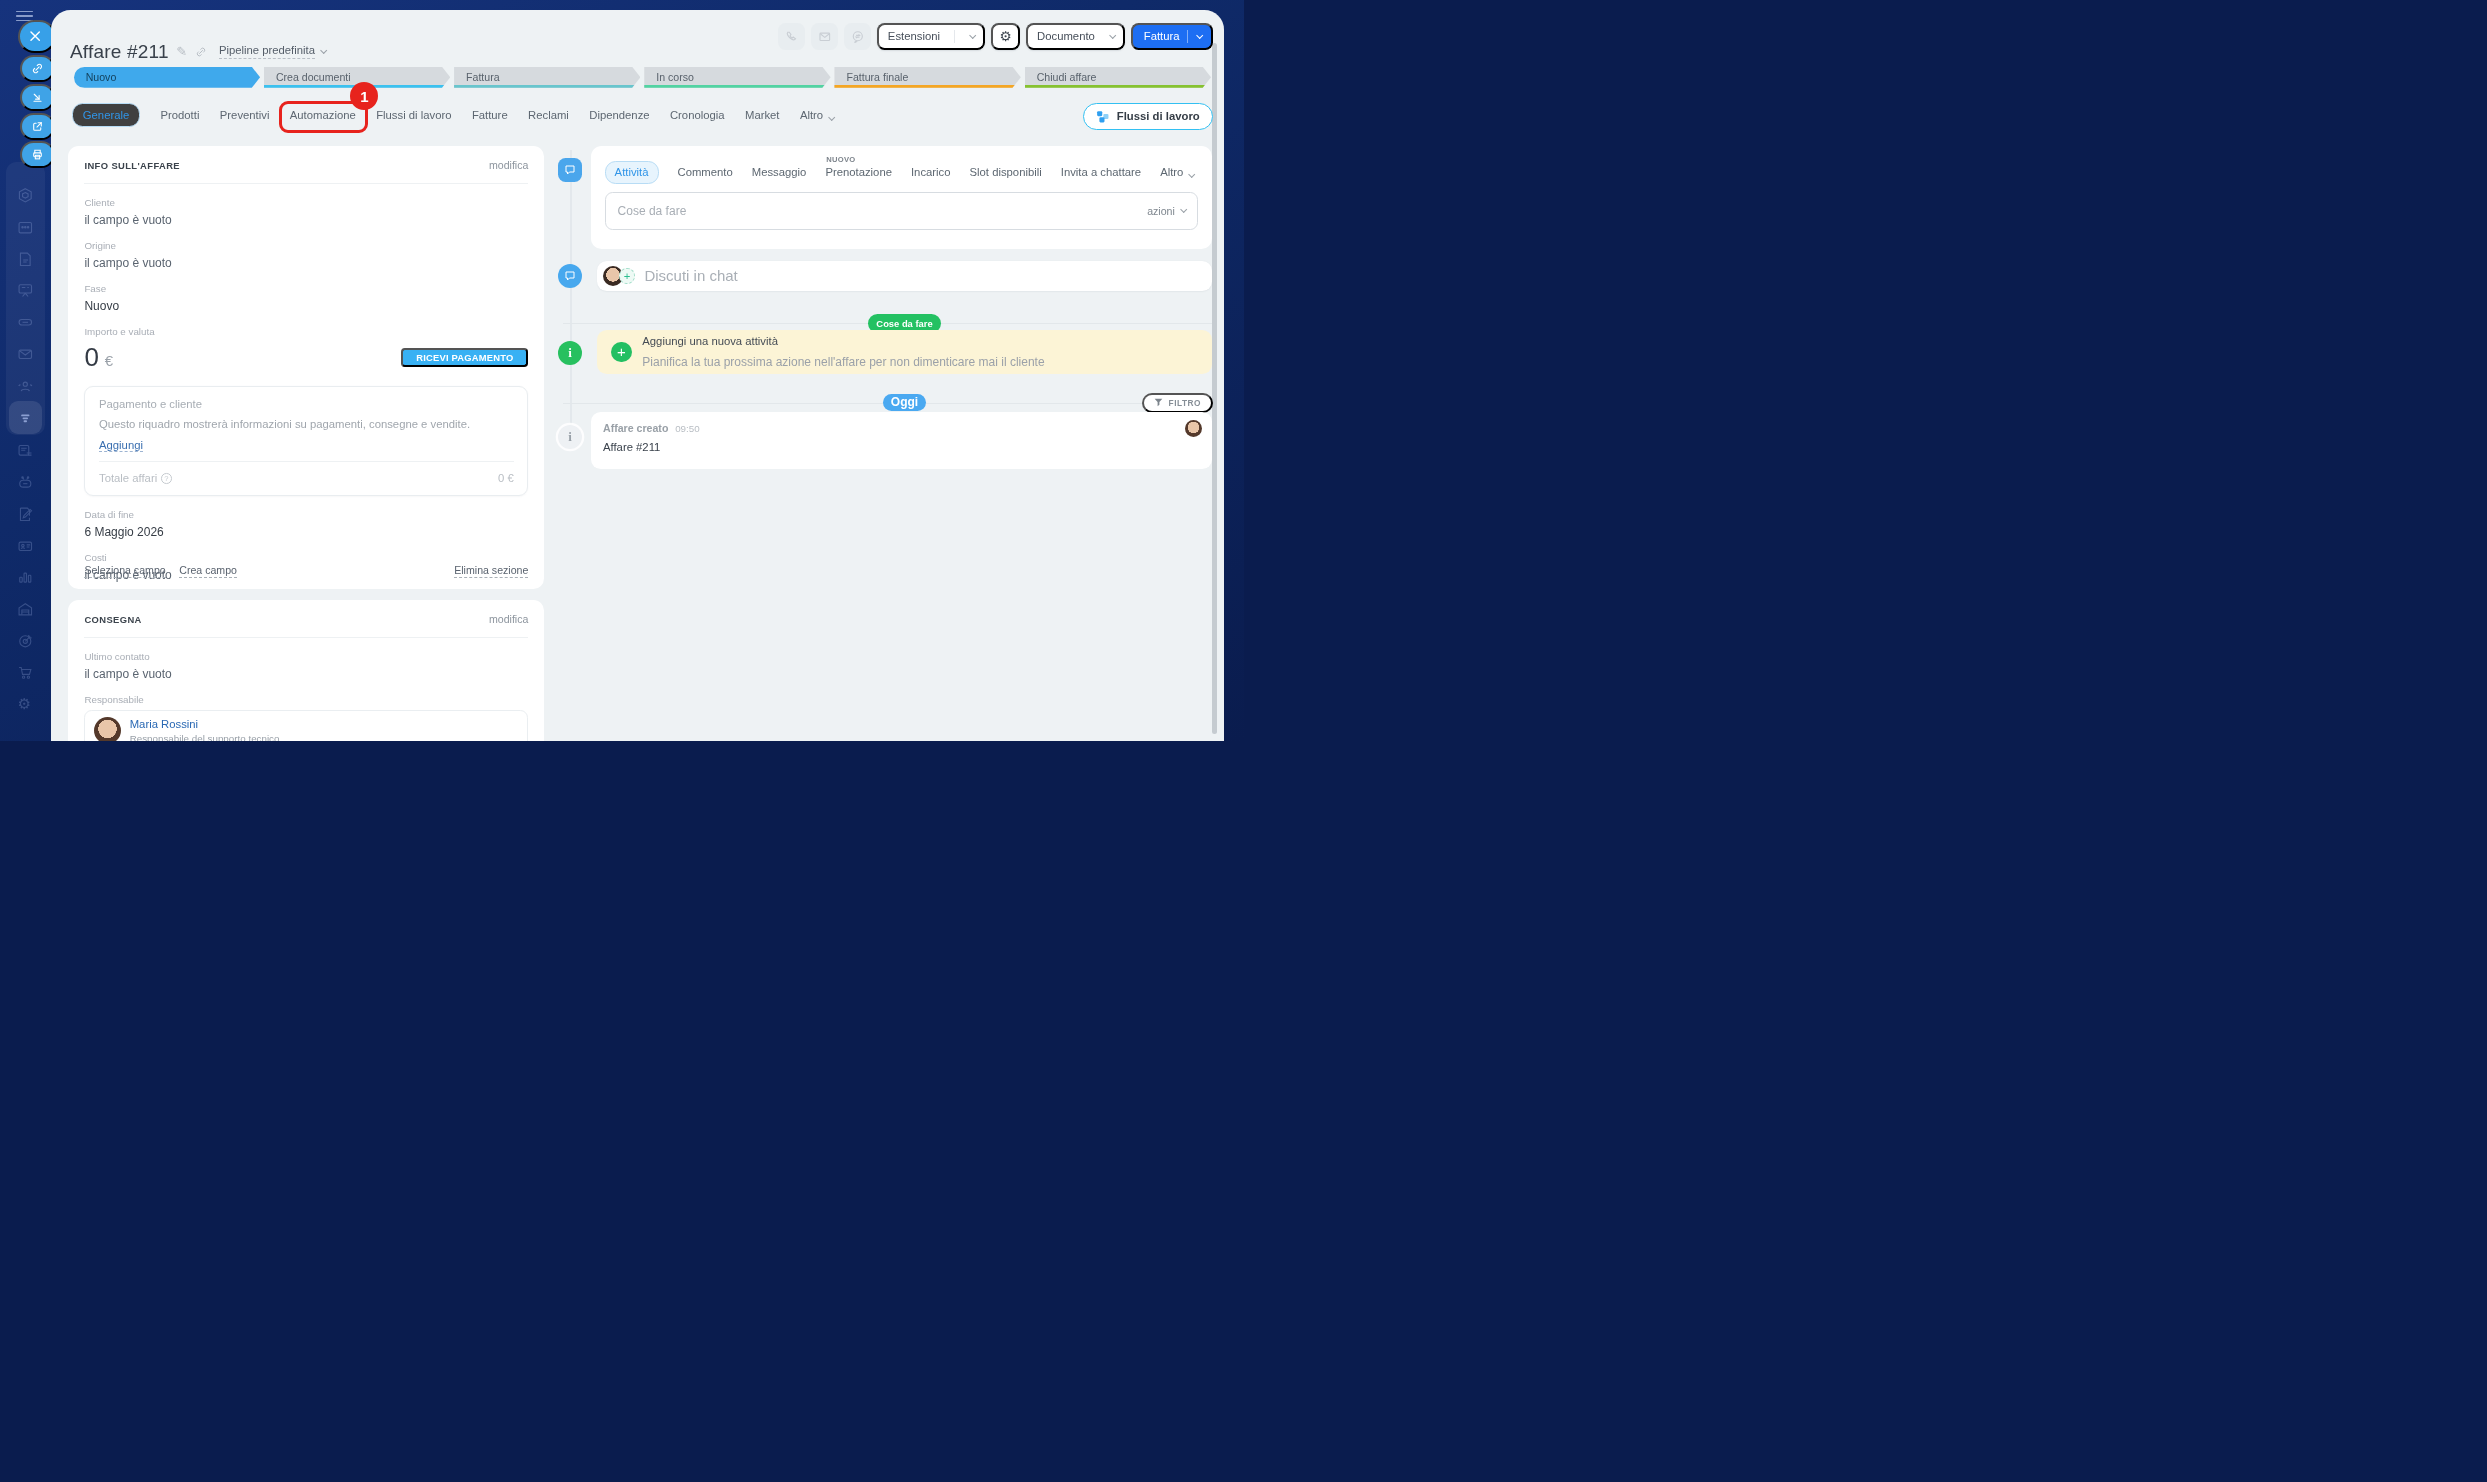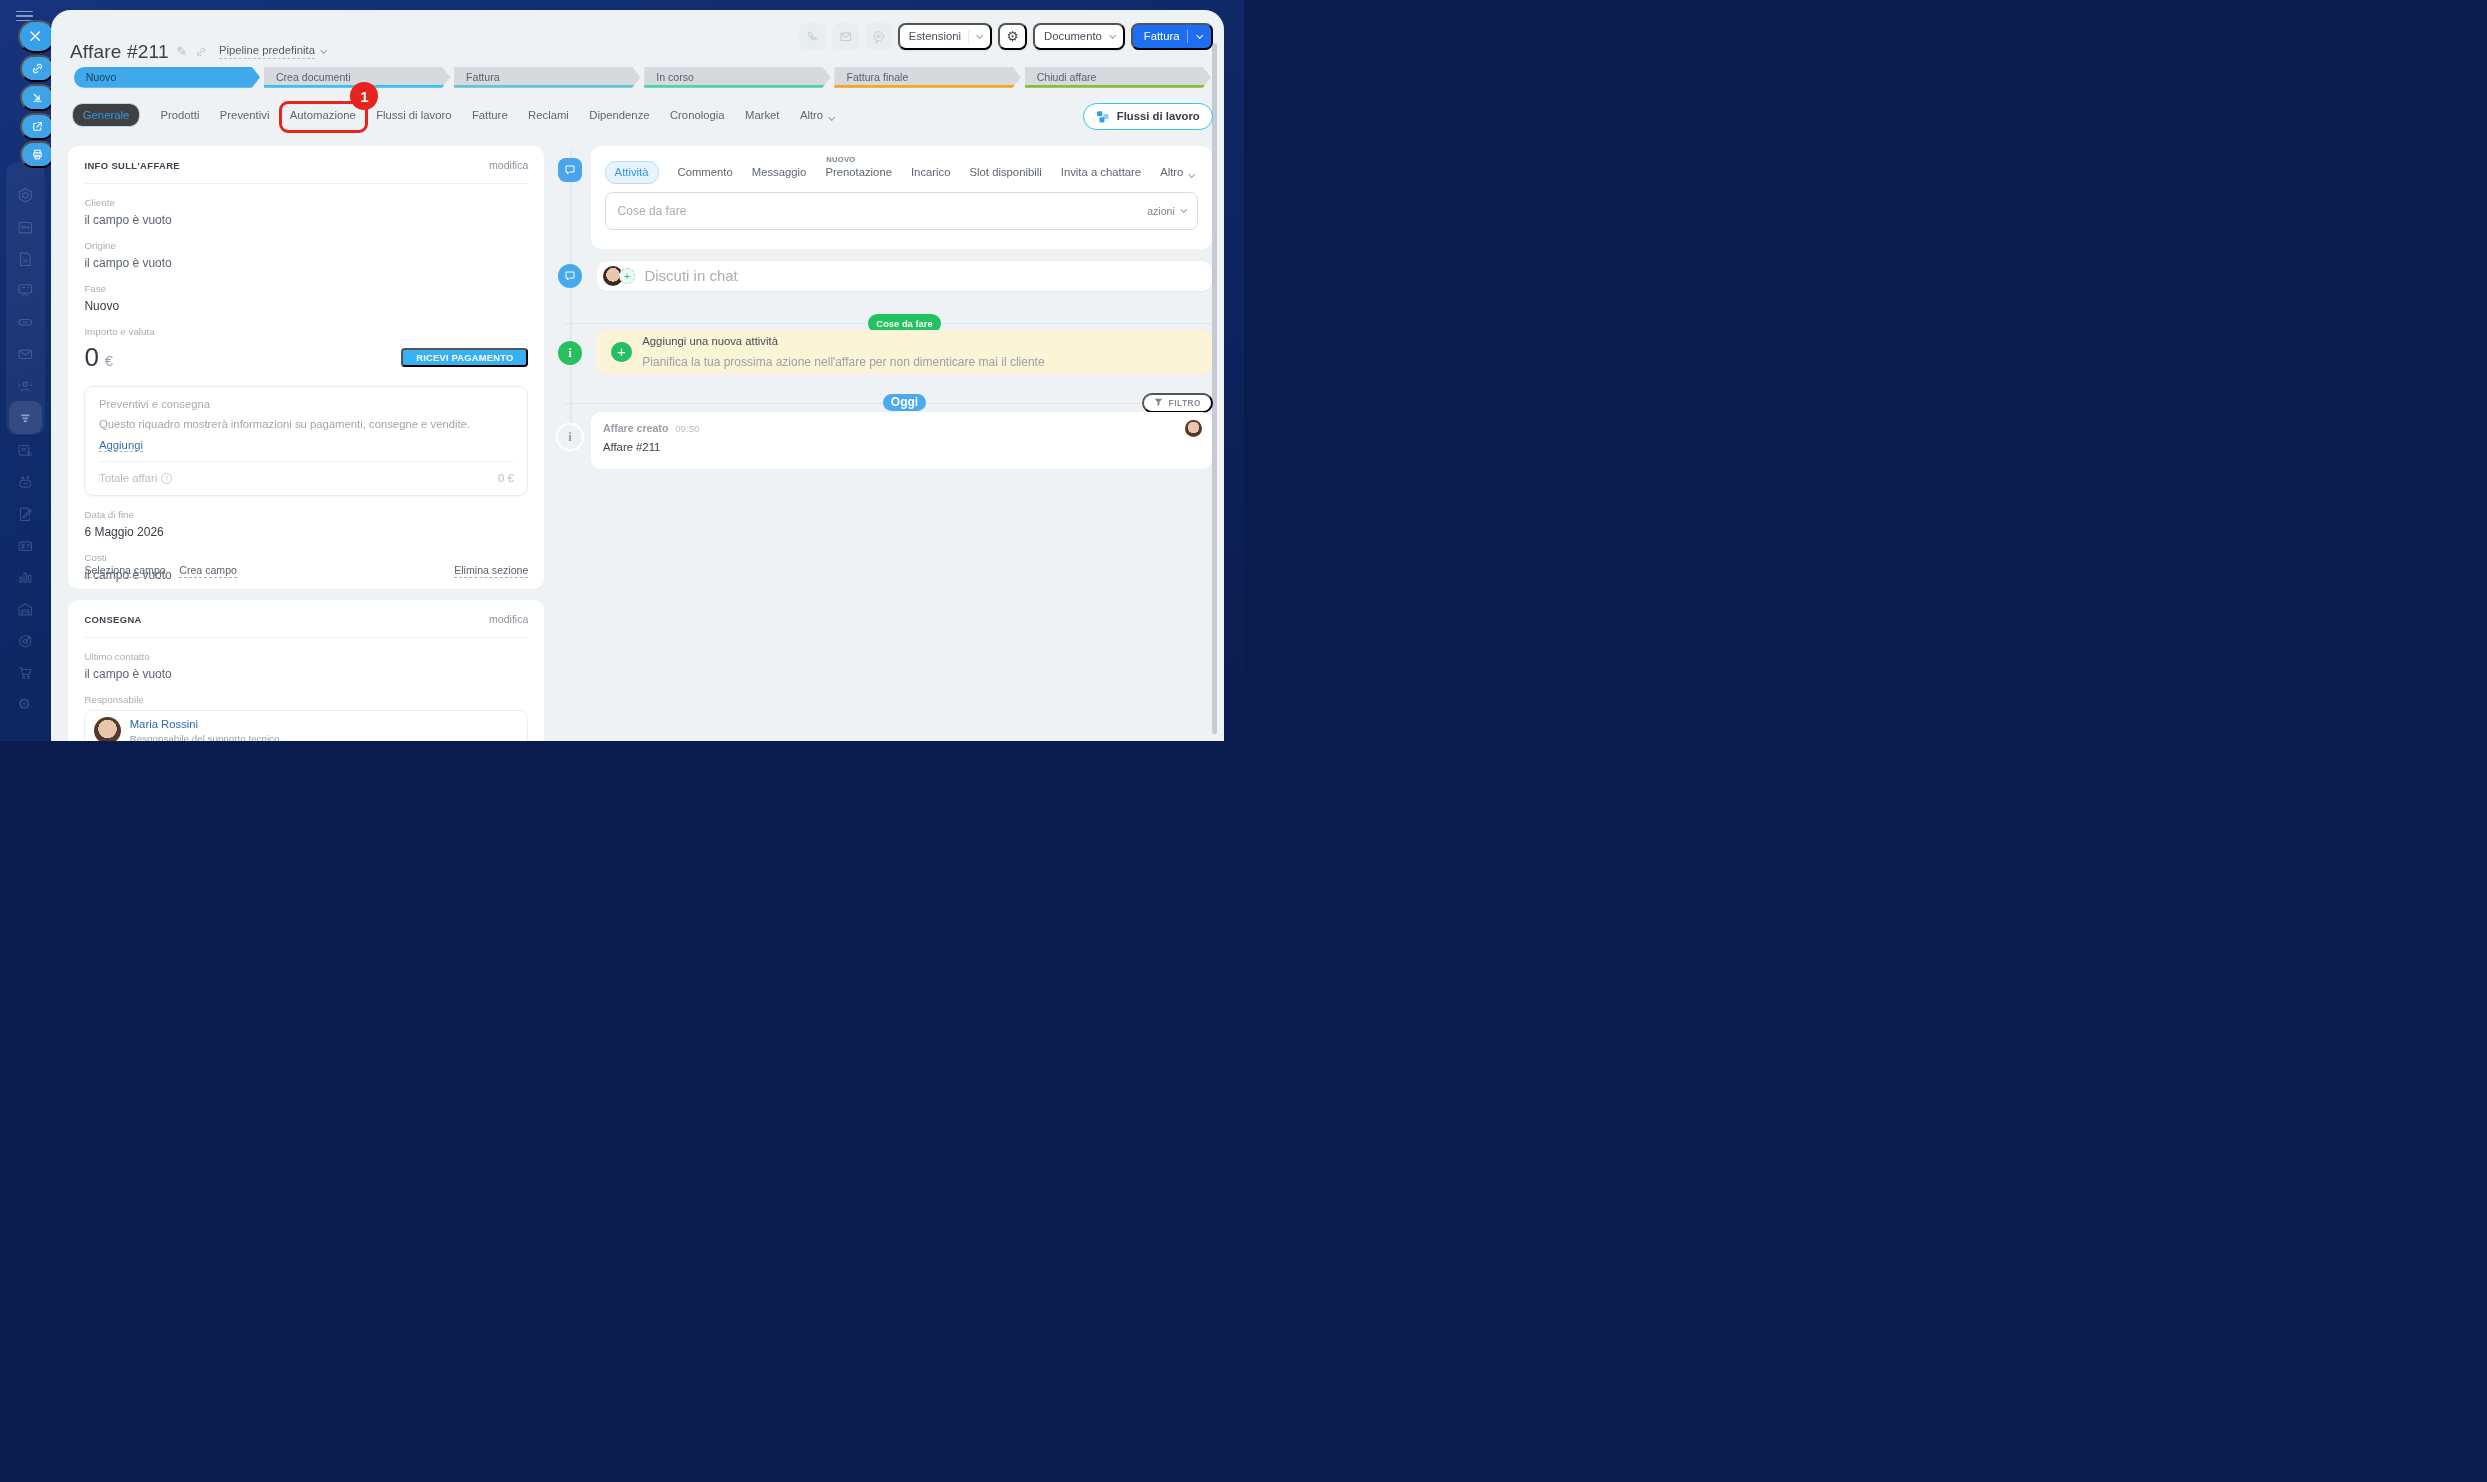--- a/index.html
+++ b/index.html
@@ -38,21 +38,21 @@
   .deal-title{font-size:19px;font-weight:500;color:#39414b;letter-spacing:0.2px;}
   .mini-ic{color:#b7bdc4;font-size:13px;line-height:1;}
   .mini-ic svg{width:12px;height:12px;display:block;}
   .pipe-sel{display:flex;align-items:center;gap:5.3px;margin-left:4.5px;cursor:pointer;}
   .pipe-sel .lbl{font-size:11.3px;color:#545d68;border-bottom:0.8px dashed #b9bfc6;padding-bottom:1.5px;}
   .caret{width:5.3px;height:5.3px;border-right:1.5px solid #9aa1a8;border-bottom:1.5px solid #9aa1a8;transform:rotate(45deg) translateY(-1.5px);display:inline-block;}
 
   .head-actions{position:absolute;top:13px;right:10.6px;display:flex;align-items:center;gap:6px;}
   .ghost-btn{width:27px;height:27px;border-radius:7.6px;background:#e8edf0;display:flex;align-items:center;justify-content:center;color:#c9ced4;}
   .ghost-btn svg{width:13.6px;height:13.6px;}
-  .btn-white{height:27px;background:#fff;border-radius:7.6px;box-shadow:0 0.8px 1.5px rgba(80,92,107,.15);display:flex;align-items:center;gap:7px;padding:0 9px;font-size:11.3px;color:#474f5a;cursor:pointer;}
+  .btn-white{height:27px;background:#fff;border-radius:7.6px;box-shadow:0 0.8px 1.5px rgba(80,92,107,.15);display:flex;align-items:center;gap:14px;padding:0 9px;font-size:11.3px;color:#474f5a;cursor:pointer;}
   .btn-white .vd{width:0.8px;height:13.6px;background:#e5e8ec;}
   .btn-gear{width:29px;padding:0;justify-content:center;font-size:13.6px;color:#3e4650;}
   .btn-primary{height:27px;background:#1d6ef3;border-radius:7.6px;display:flex;align-items:center;gap:7.6px;padding:0 10.6px;font-size:11.3px;color:#fff;cursor:pointer;}
   .btn-primary .vd{width:0.8px;height:13.6px;background:rgba(255,255,255,.45);}
   .btn-primary .caret{border-color:#fff;}
 
   
   .pipeline{position:absolute;left:22.7px;right:13px;top:57px;height:21px;display:flex;gap:3.8px;}
   .stage{flex:1;position:relative;background:#d6dade;color:#59626c;font-size:10.6px;display:flex;align-items:center;padding-left:12px;clip-path:polygon(0 0,calc(100% - 8.3px) 0,100% 50%,calc(100% - 8.3px) 100%,0 100%);cursor:pointer;}
   .stage .strip{position:absolute;left:0;right:0;bottom:0;height:3px;}
@@ -439,21 +439,21 @@
 
       <div class="fgroup">
         <div class="flabel">Importo e valuta</div>
         <div class="amount-row">
           <span><span class="amount">0</span><span class="cur">€</span></span>
           <button class="pay-btn">RICEVI PAGAMENTO</button>
         </div>
       </div>
 
       <div class="pay-box">
-        <div class="pb-title">Preventivi e consegna</div>
+        <div class="pb-title">Pagamento e cliente</div>
         <div class="pb-desc">Questo riquadro mostrerà informazioni su pagamenti, consegne e vendite.</div>
         <span class="add-link">Aggiungi</span>
         <div class="pb-div"></div>
         <div class="total-row">
           <span><span>Totale affari</span><span class="q-circ">?</span></span>
           <span>0 €</span>
         </div>
       </div>
 
       <div class="fgroup">

